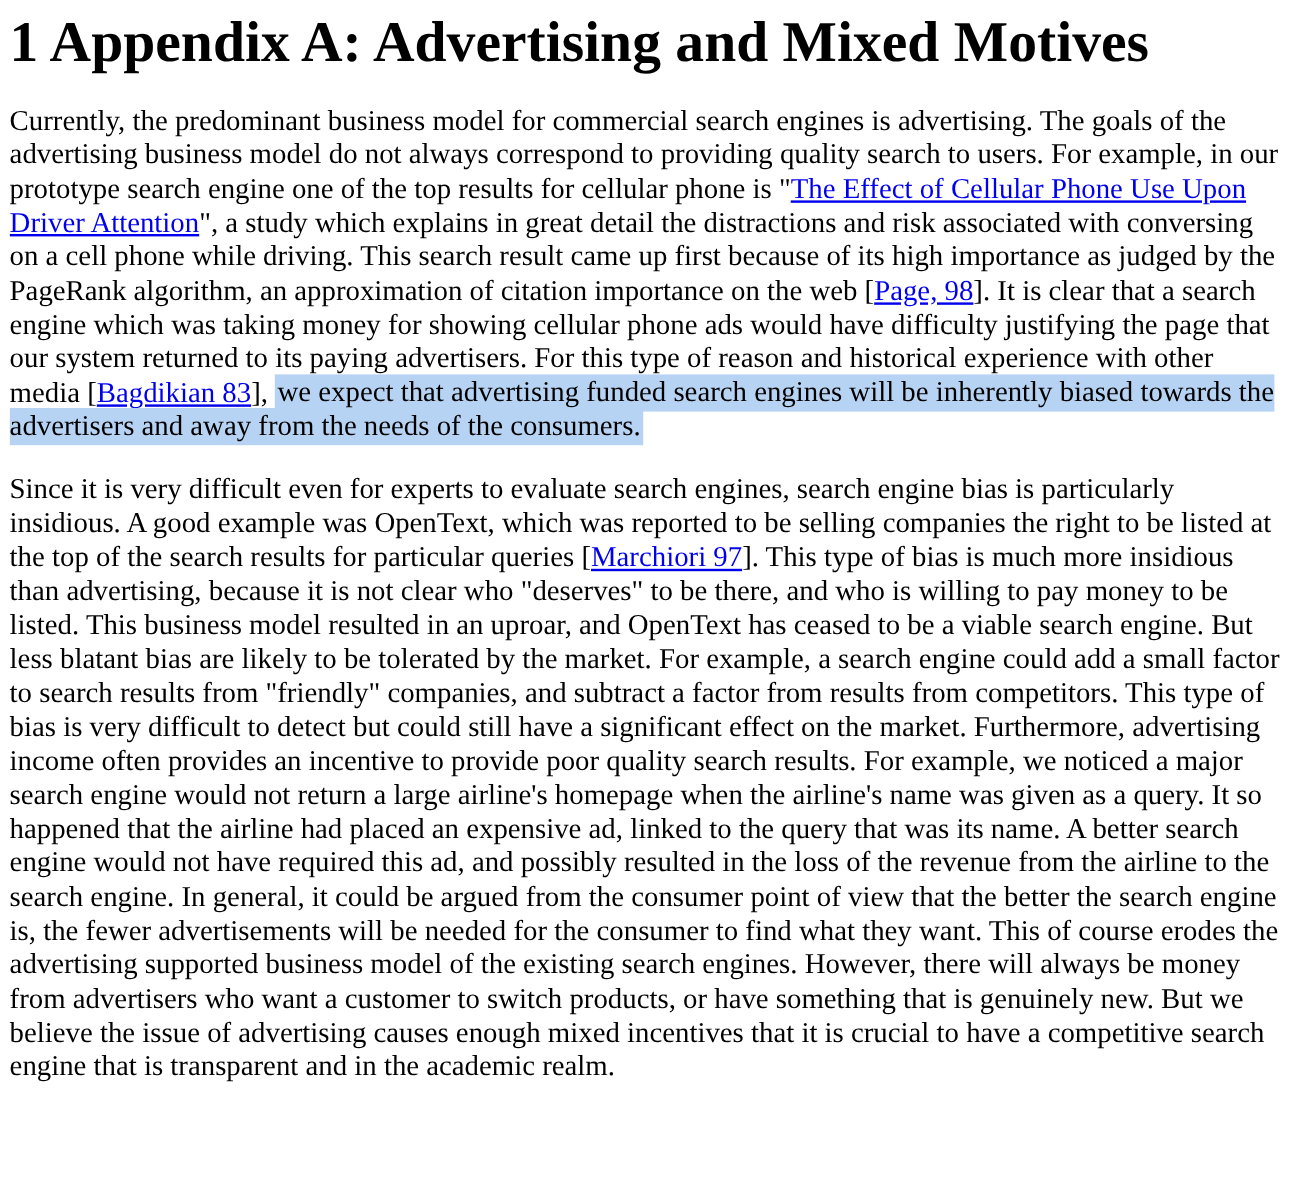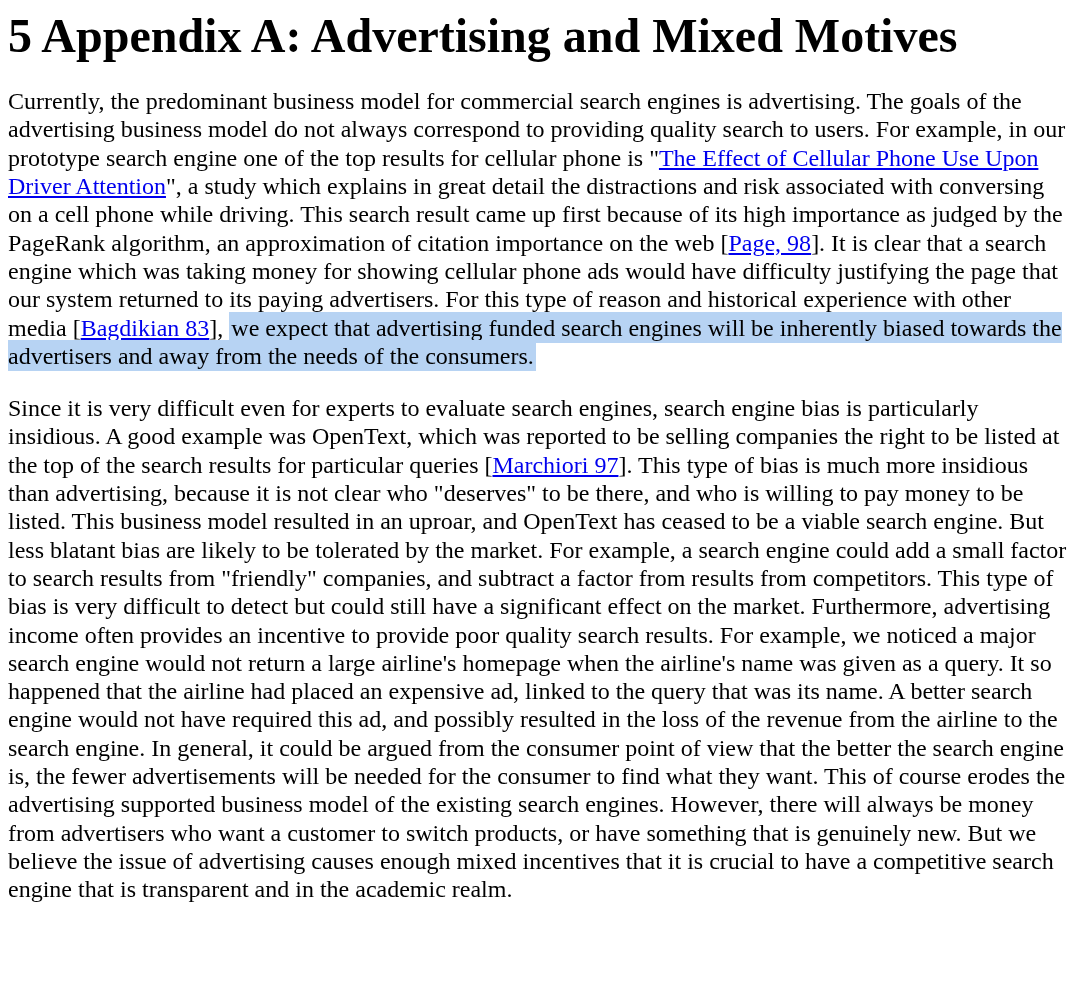--- a/index.html
+++ b/index.html
@@ -32,17 +32,17 @@
   }
   span.highlight {
     background-color: var(--selection-color, #b7d3f3);
     padding: 2.5px 2px;
     text-align: right;
   }
 </style>
 </head>
 <body>
 
-<h1 class="section-heading">5 Appendix A: Advertising and Mixed Motives</h1>
+<h1 class="section-heading">1 Appendix A: Advertising and Mixed Motives</h1>
 
 <p class="body-text"><span>Currently, the predominant business model for commercial search engines is advertising. The goals of the advertising business model do not always correspond to providing quality search to users. For example, in our prototype search engine one of the top results for cellular phone is "</span><a class="link" href="#">The Effect of Cellular Phone Use Upon Driver Attention</a><span>", a study which explains in great detail the distractions and risk associated with conversing on a cell phone while driving. This search result came up first because of its high importance as judged by the PageRank algorithm, an approximation of citation importance on the web [</span><a class="link" href="#">Page, 98</a><span>]. It is clear that a search engine which was taking money for showing cellular phone ads would have difficulty justifying the page that our system returned to its paying advertisers. For this type of reason and historical experience with other media [</span><a class="link" href="#">Bagdikian 83</a><span>], </span><span class="highlight">we expect that advertising funded search engines will be inherently biased towards the advertisers and away from the needs of the consumers.</span></p>
 
 <p class="body-text"><span>Since it is very difficult even for experts to evaluate search engines, search engine bias is particularly insidious. A good example was OpenText, which was reported to be selling companies the right to be listed at the top of the search results for particular queries [</span><a class="link" href="#">Marchiori 97</a><span>]. This type of bias is much more insidious than advertising, because it is not clear who "deserves" to be there, and who is willing to pay money to be listed. This business model resulted in an uproar, and OpenText has ceased to be a viable search engine. But less blatant bias are likely to be tolerated by the market. For example, a search engine could add a small factor to search results from "friendly" companies, and subtract a factor from results from competitors. This type of bias is very difficult to detect but could still have a significant effect on the market. Furthermore, advertising income often provides an incentive to provide poor quality search results. For example, we noticed a major search engine would not return a large airline's homepage when the airline's name was given as a query. It so happened that the airline had placed an expensive ad, linked to the query that was its name. A better search engine would not have required this ad, and possibly resulted in the loss of the revenue from the airline to the search engine. In general, it could be argued from the consumer point of view that the better the search engine is, the fewer advertisements will be needed for the consumer to find what they want. This of course erodes the advertising supported business model of the existing search engines. However, there will always be money from advertisers who want a customer to switch products, or have something that is genuinely new. But we believe the issue of advertising causes enough mixed incentives that it is crucial to have a competitive search engine that is transparent and in the academic realm.</span></p>
 
 </body></html>

